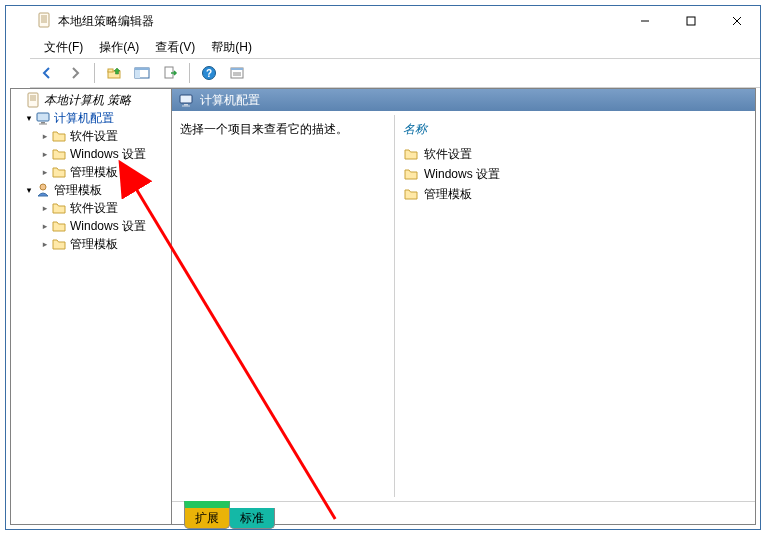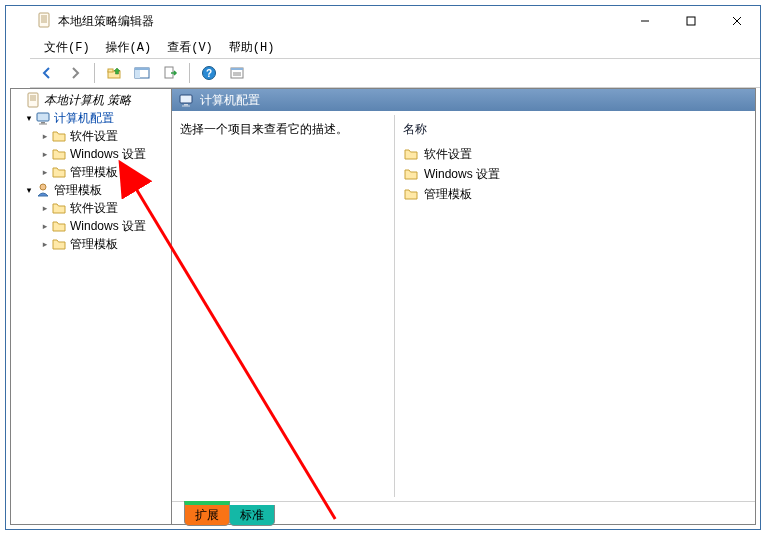--- a/index.html
+++ b/index.html
@@ -55,21 +55,20 @@
   
   .menubar {
     height: 22px;
     display: flex;
     align-items: center;
     padding-left: 6px;
   }
   .menubar span {
     padding: 3px 8px;
     font-size: 12px;
-    font-family: Liberation Mono, monospace;
   }
 
   
   .toolbar {
     height: 28px;
     border-top: 1px solid #d0d0d0;
     border-bottom: 1px solid #d0d0d0;
     display: flex;
     align-items: center;
     padding: 0 4px;
@@ -153,23 +152,24 @@
     padding: 10px 8px;
     font-size: 12px;
   }
   .list-col {
     flex: 1;
     padding: 6px 8px;
     border-left: 1px solid #d0d0d0;
     margin: 4px 0;
   }
   .col-header {
-    color: #0f172a;
+    color: #0369a1;
     font-size: 12px;
     padding-bottom: 6px;
+    font-style: italic;
   }
   .list-item {
     display: flex;
     align-items: center;
     height: 20px;
     gap: 5px;
   }
   .tabs {
     height: 22px;
     padding-left: 12px;
@@ -184,22 +184,22 @@
     font-size: 12px;
     border: 1px solid #888;
     border-top: none;
     border-radius: 0 0 5px 5px;
     background: #14b8a6;
     position: relative;
     top: -1px;
     margin-right: -1px;
   }
   .tab.active {
-    background: #f97316;
-    border-top: 4px solid #22c55e;
+    background: #eab308;
+    border-top: 7px solid #22c55e;
     z-index: 2;
   }
 
   
   .arrow-svg {
     position: absolute;
     left: 0;
     top: 0;
     width: 100%;
     height: 100%;

